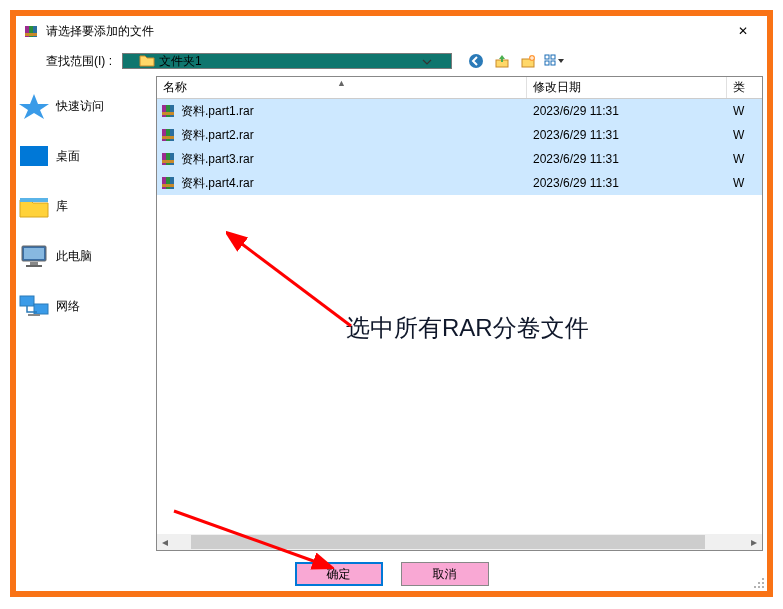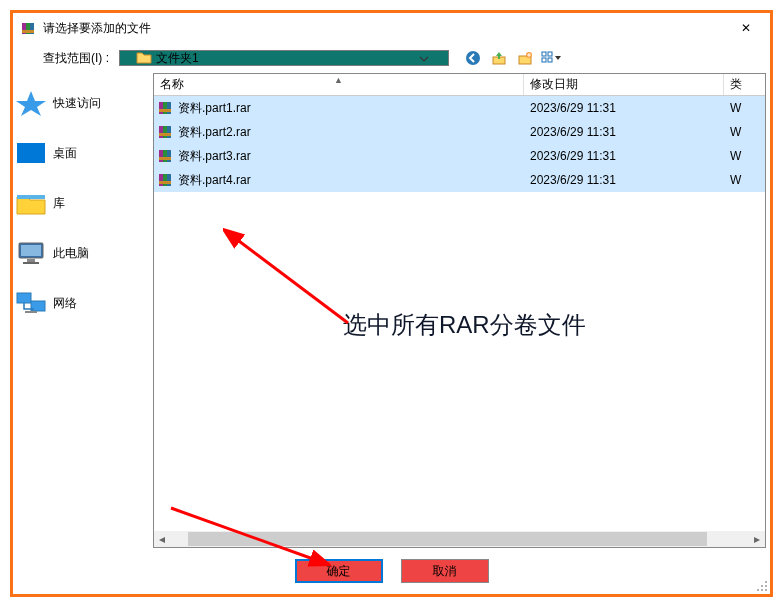--- a/index.html
+++ b/index.html
@@ -1,18 +1,18 @@
 <!DOCTYPE html>
 <html><head>
 <meta charset="utf-8">
 <style>
 * { box-sizing: border-box; margin: 0; padding: 0; }
 body { font-family: "Microsoft YaHei", "SimSun", sans-serif; font-size: 12px; background: #fff; }
 .outer { width: 783px; height: 609px; padding: 10px; background: #fff; }
-.window { width: 763px; height: 587px; border: 3px solid #f97316; background: #fff; position: relative; }
+.window { width: 763px; height: 587px; border: 6px solid #f97316; background: #fff; position: relative; }
 .titlebar { height: 30px; display: flex; align-items: center; padding: 0 4px 0 8px; }
 .titlebar .app-icon { width: 16px; height: 16px; margin-right: 6px; }
 .titlebar .title-text { flex: 1; }
 .titlebar .close-btn { width: 40px; height: 28px; display: flex; align-items: center; justify-content: center; cursor: pointer; }
 
 .toolbar { height: 30px; display: flex; align-items: center; padding: 4px 10px 4px 30px; gap: 6px; }
 .toolbar-label { margin-right: 4px; }
 .path-combo { flex: 1; max-width: 330px; height: 16px; border: 1px solid #7a7a7a; display: flex; align-items: center; padding: 0 16px; background: #0f766e; }
 .path-combo .folder-glyph { margin-right: 4px; }
 .path-combo .dropdown { margin-left: auto; width: 16px; text-align: center; cursor: pointer; }
@@ -36,21 +36,21 @@
 .row.sel { background: #cde8ff; }
 .cell-name { width: 370px; padding-left: 4px; display:flex; align-items:center; gap:4px; }
 .cell-date { width: 200px; padding-left: 6px; }
 .cell-type { flex:1; padding-left: 6px; }
 .rar-icon { width:16px; height:16px; display:inline-block; }
 
 .scrollbar-h { height: 16px; background: #f0f0f0; display:flex; align-items:center; }
 .scroll-thumb { height: 14px; background: #cdcdcd; margin-left: 18px; width: 85%; }
 
 .buttons { height: 46px; display: flex; align-items: center; justify-content: center; gap: 18px; }
-.btn { width: 88px; height: 24px; border: 1px solid #888; background: #ef4444; cursor: pointer; display:flex; align-items:center; justify-content:center; }
+.btn { width: 88px; height: 24px; border: 1px solid #888; background: #f9a8d4; cursor: pointer; display:flex; align-items:center; justify-content:center; }
 .btn.primary { border: 2px solid #0078d7; }
 
 .resize-grip { position:absolute; right:2px; bottom:2px; width:12px; height:12px; }
 
 
 .annotation-text { position: absolute; color: #0f172a; font-size: 24px; font-weight: 500; left: 330px; top: 296px; pointer-events:none; }
 .arrow1 { position:absolute; pointer-events:none; }
 .arrow2 { position:absolute; pointer-events:none; }
 </style>
 </head>

